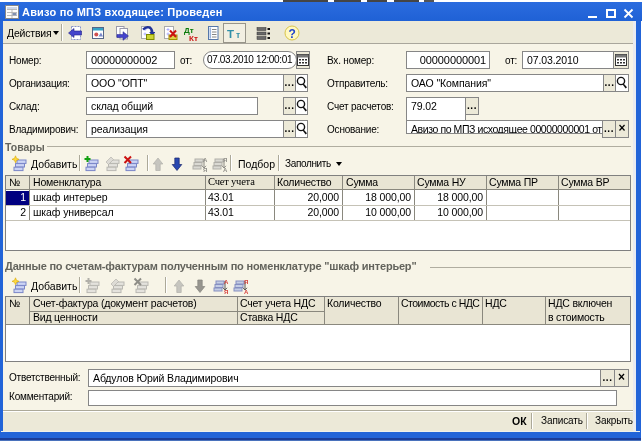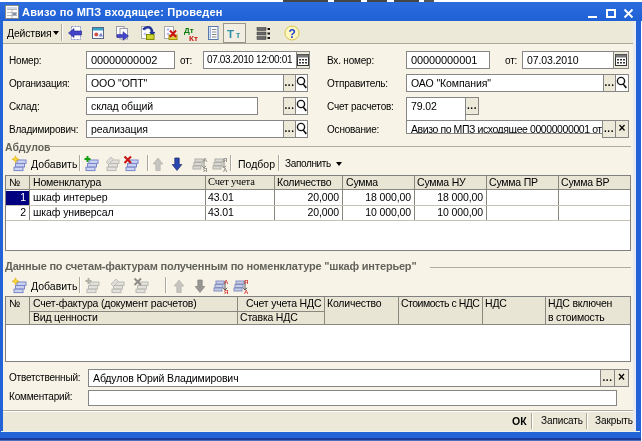--- a/index.html
+++ b/index.html
@@ -147,36 +147,36 @@
 </svg>
 
 <svg class="abs" style="left:284px;top:25px;" width="16" height="16" viewBox="0 0 16 16">
   <circle cx="8" cy="8" r="7" fill="#fff8c0" stroke="#d8c44a"></circle>
   <text x="4.6" y="12.5" font-size="12" font-weight="bold" fill="#2244cc" font-family="Liberation Sans">?</text>
 </svg>
 
 <div class="lbl" style="left:9px;top:55px;">Номер:</div>
 <div class="inp" style="left:86px;top:51px;width:89px;height:18px;font-size:11px;">00000000002</div>
 <div class="lbl" style="left:180px;top:55px;">от:</div>
-<div class="inp" style="left:203px;top:51px;width:94px;height:18px;font-size:10px;letter-spacing:-0.35px;padding-left:3px;">07.03.2010 12:00:01</div>
+<div class="inp" style="left:203px;top:51px;width:94px;height:18px;font-size:10px;letter-spacing:-0.35px;padding-left:3px;border-radius:9px;">07.03.2010 12:00:01</div>
 <div class="fbtn cal" style="left:296px;top:51px;width:14px;height:18px;"><svg width="12" height="16" viewBox="0 0 12 16">
       <rect x="0.5" y="2.5" width="11" height="11" fill="#fff" stroke="#333"></rect>
       <rect x="0.5" y="2.5" width="11" height="3" fill="#777"></rect>
       <g fill="#333">
         <rect x="2" y="7" width="2" height="1.5"></rect>
         <rect x="5" y="7" width="2" height="1.5"></rect>
         <rect x="8" y="7" width="2" height="1.5"></rect>
         <rect x="2" y="10" width="2" height="1.5"></rect>
         <rect x="5" y="10" width="2" height="1.5"></rect>
         <rect x="8" y="10" width="2" height="1.5"></rect>
       </g>
     </svg></div>
 
 <div class="lbl" style="left:327px;top:55px;">Вх. номер:</div>
-<div class="inp" style="left:406px;top:51px;width:84px;height:18px;font-size:11px;">00000000001</div>
+<div class="inp" style="left:406px;top:51px;width:84px;height:18px;font-size:11px;text-align:right;">00000000001</div>
 <div class="lbl" style="left:505px;top:55px;">от:</div>
 <div class="inp" style="left:522px;top:51px;width:92px;height:18px;">07.03.2010</div>
 <div class="fbtn cal" style="left:613px;top:51px;width:16px;height:18px;"><svg width="12" height="16" viewBox="0 0 12 16">
       <rect x="0.5" y="2.5" width="11" height="11" fill="#fff" stroke="#333"></rect>
       <rect x="0.5" y="2.5" width="11" height="3" fill="#777"></rect>
       <g fill="#333">
         <rect x="2" y="7" width="2" height="1.5"></rect>
         <rect x="5" y="7" width="2" height="1.5"></rect>
         <rect x="8" y="7" width="2" height="1.5"></rect>
         <rect x="2" y="10" width="2" height="1.5"></rect>
@@ -219,21 +219,21 @@
 <div class="fbtn fbtnw lens" style="left:295px;top:120px;width:13px;height:18px;"><svg width="12" height="16" viewBox="0 0 12 16">
       <circle cx="5" cy="6" r="3.6" fill="none" stroke="#111" stroke-width="1.4"></circle>
       <path d="M7.6 8.6 L11 12.2 L9.6 13.4 L6.6 9.6 Z" fill="#111"></path>
     </svg></div>
 
 <div class="lbl" style="left:327px;top:124px;">Основание:</div>
 <div class="inp" style="left:406px;top:120px;width:197px;height:14px;letter-spacing:-0.42px;">Авизо по МПЗ исходящее 00000000001 от</div>
 <div class="fbtn dots" style="left:602px;top:120px;width:14px;height:18px;">...</div>
 <div class="fbtn xbtn" style="left:615px;top:120px;width:14px;height:18px;">×</div>
 
-<div class="seclbl" style="left:5px;top:141px;">Абдулов</div>
+<div class="seclbl" style="left:5px;top:141px;">Товары</div>
 <div class="secline" style="left:47px;top:146px;width:584px;"></div>
 
 <svg class="abs icadd" style="left:11px;top:155px;" width="18" height="18" viewBox="0 0 18 18">
     <g stroke="#7a86c8" fill="#ccd4f4" stroke-width="1">
       <rect x="6" y="5" width="9" height="3.4"></rect>
       <rect x="4.5" y="8.6" width="9" height="3.4"></rect>
       <rect x="3" y="12.2" width="9" height="3.4"></rect>
     </g>
     <path d="M4.5 0.8 L5.5 3.3 L8 4.3 L5.5 5.3 L4.5 7.8 L3.5 5.3 L1 4.3 L3.5 3.3 Z" fill="#ffd83d" stroke="#d8a800" stroke-width="0.6"></path>
   </svg>
@@ -392,21 +392,21 @@
     <path d="M13 4 v9 l-2 -2.2 M13 13 l2 -2.2" stroke="#333" stroke-width="1" fill="none"></path>
     <text x="12" y="7" font-size="6" font-weight="bold" fill="#cc1111" font-family="Liberation Sans">Я</text>
     <text x="12" y="17" font-size="6" font-weight="bold" fill="#cc1111" font-family="Liberation Sans">А</text>
   </svg>
 
 <div class="tbl" style="left:5px;top:296px;width:626px;height:66px;"></div>
 <div class="abs" style="left:6px;top:297px;width:624px;height:28px;background:#e9e5d4;border-bottom:1px solid #8a887e;"></div>
 <div class="th" style="left:9px;top:297px;">№</div>
 <div class="th" style="left:33px;top:297px;">Счет-фактура (документ расчетов)</div>
 <div class="th" style="left:33px;top:311px;">Вид ценности</div>
-<div class="th" style="left:240px;top:297px;margin-left:6px;">Счет учета НДС</div>
+<div class="th" style="left:240px;top:297px;">Счет учета НДС</div>
 <div class="th" style="left:240px;top:311px;">Ставка НДС</div>
 <div class="th" style="left:327px;top:297px;">Количество</div>
 <div class="th" style="left:401px;top:297px;letter-spacing:-0.5px;">Стоимость с НДС</div>
 <div class="th" style="left:485px;top:297px;">НДС</div>
 <div class="th" style="left:548px;top:297px;">НДС включен</div>
 <div class="th" style="left:548px;top:311px;">в стоимость</div>
 <div class="vline" style="left:29px;top:297px;height:28px;"></div>
 <div class="vline" style="left:237px;top:297px;height:28px;"></div>
 <div class="vline" style="left:324px;top:297px;height:28px;"></div>
 <div class="vline" style="left:398px;top:297px;height:28px;"></div>

